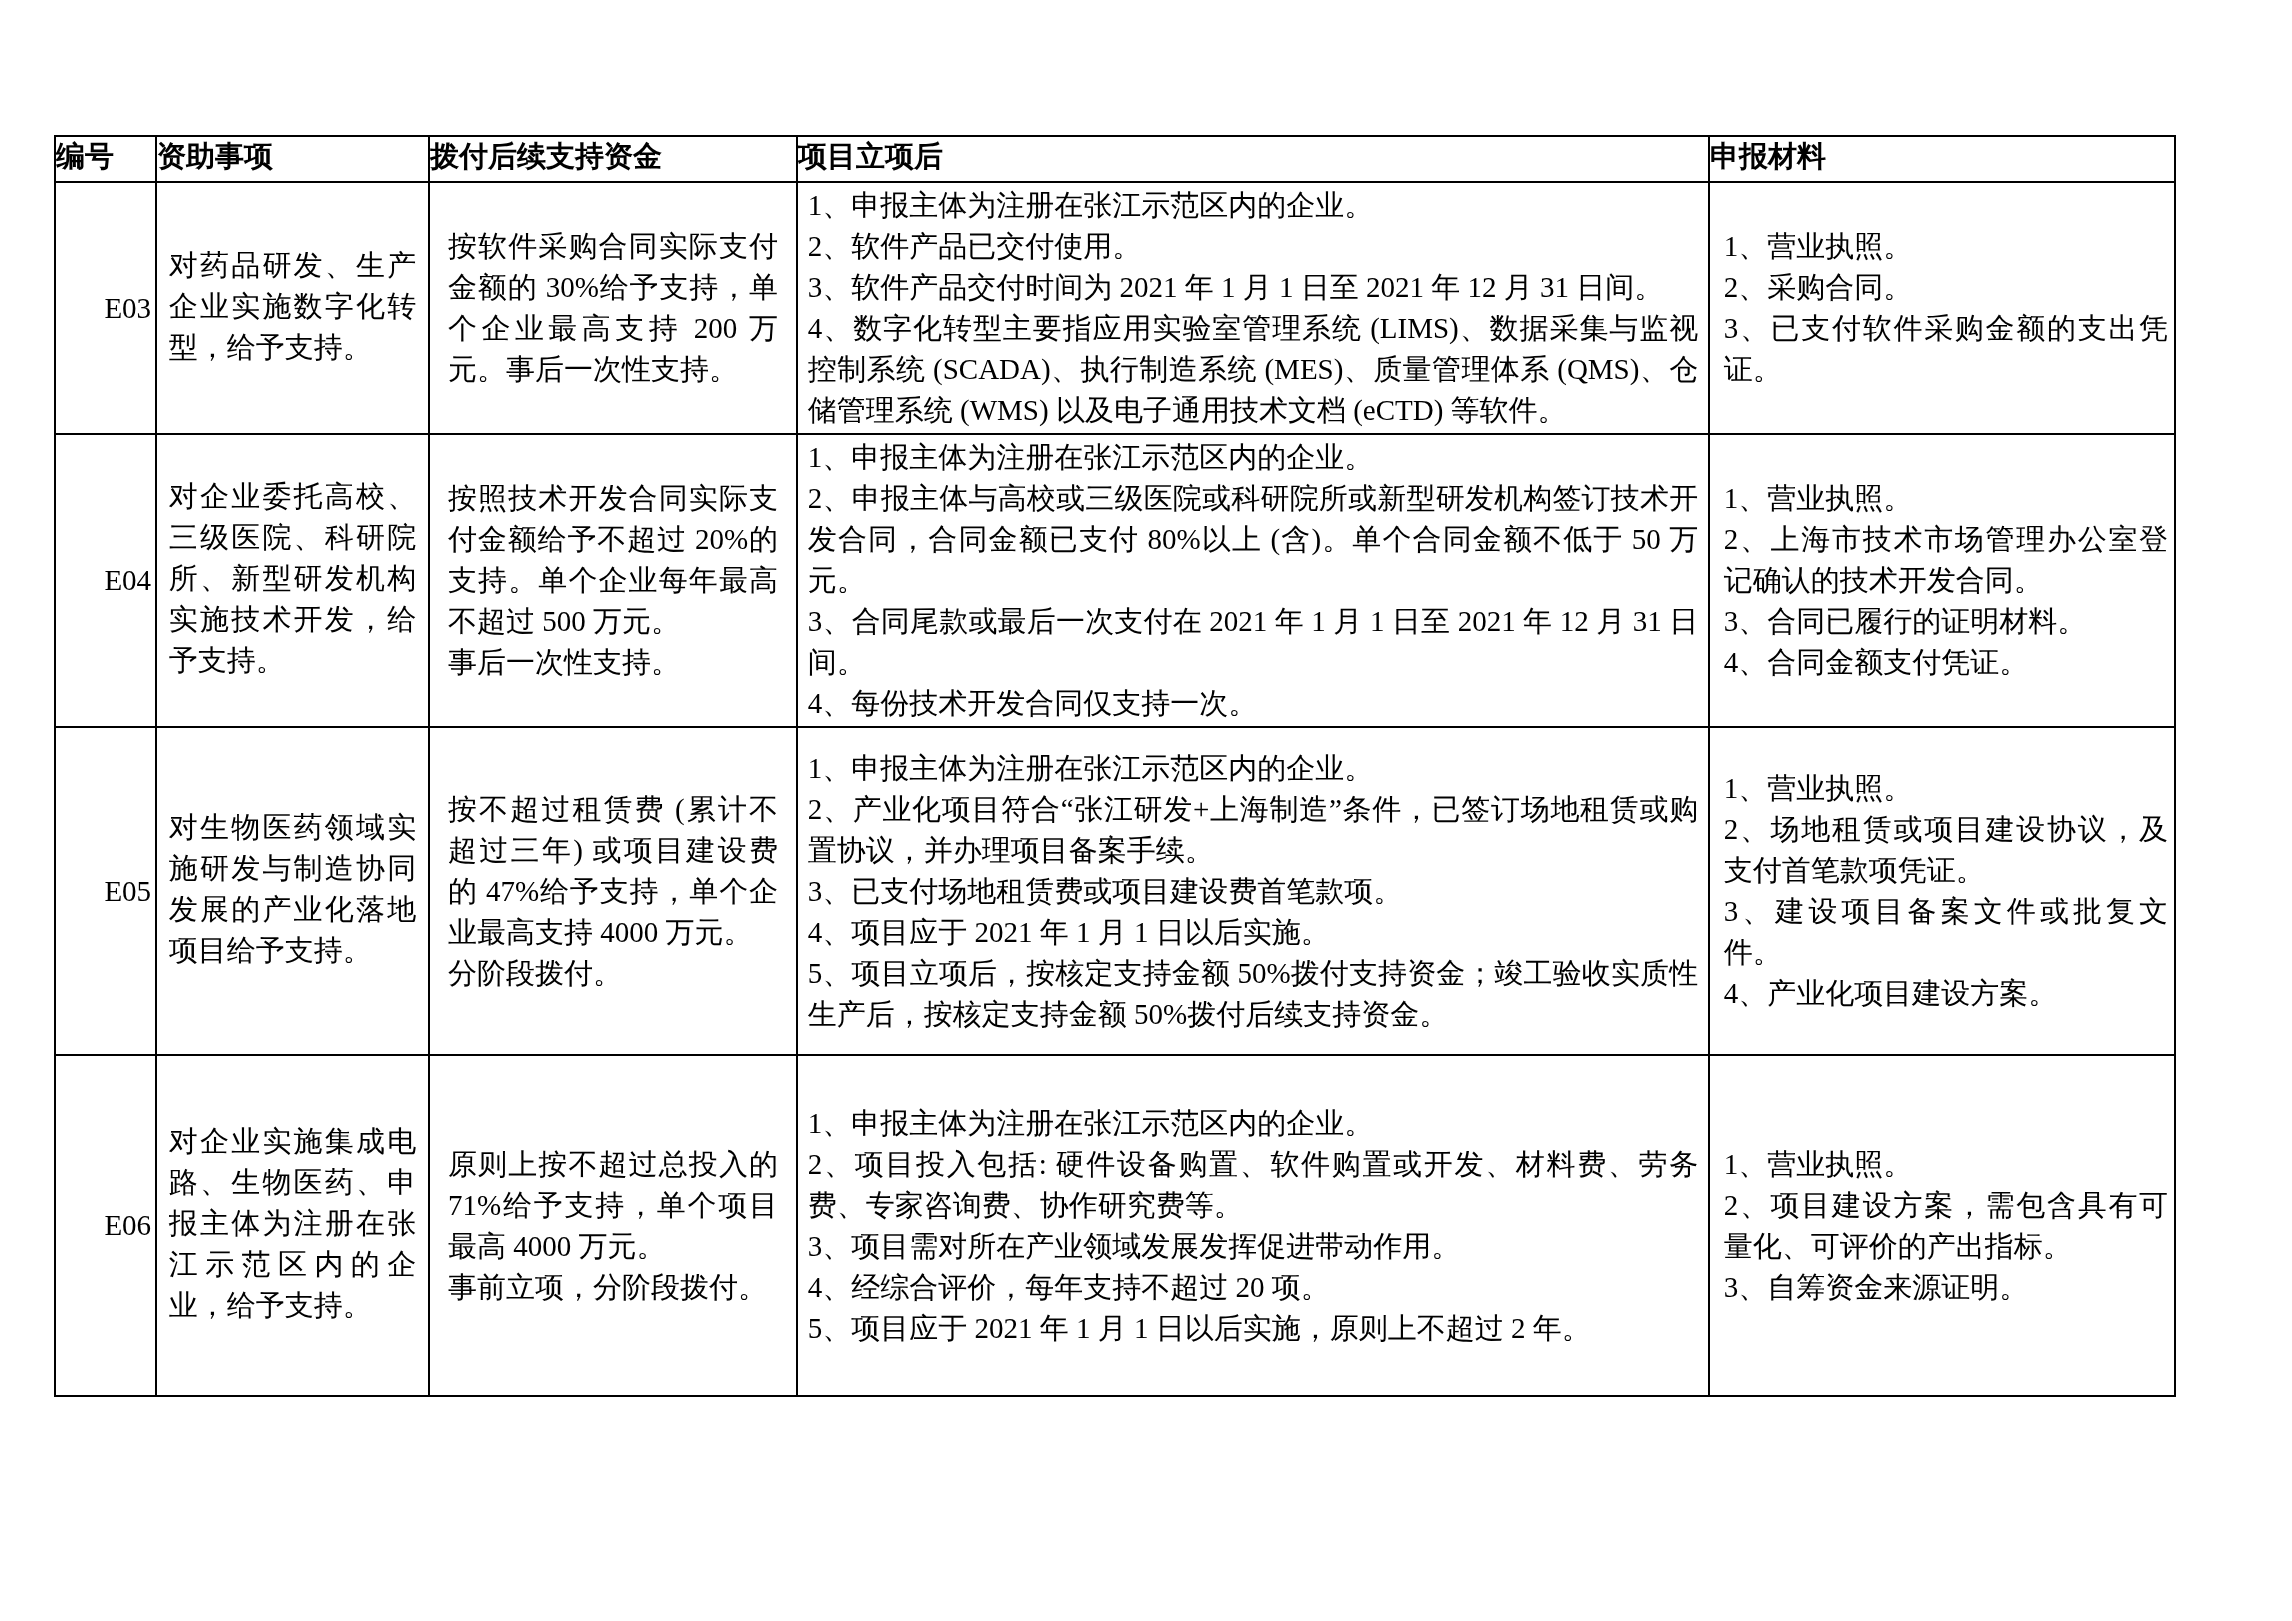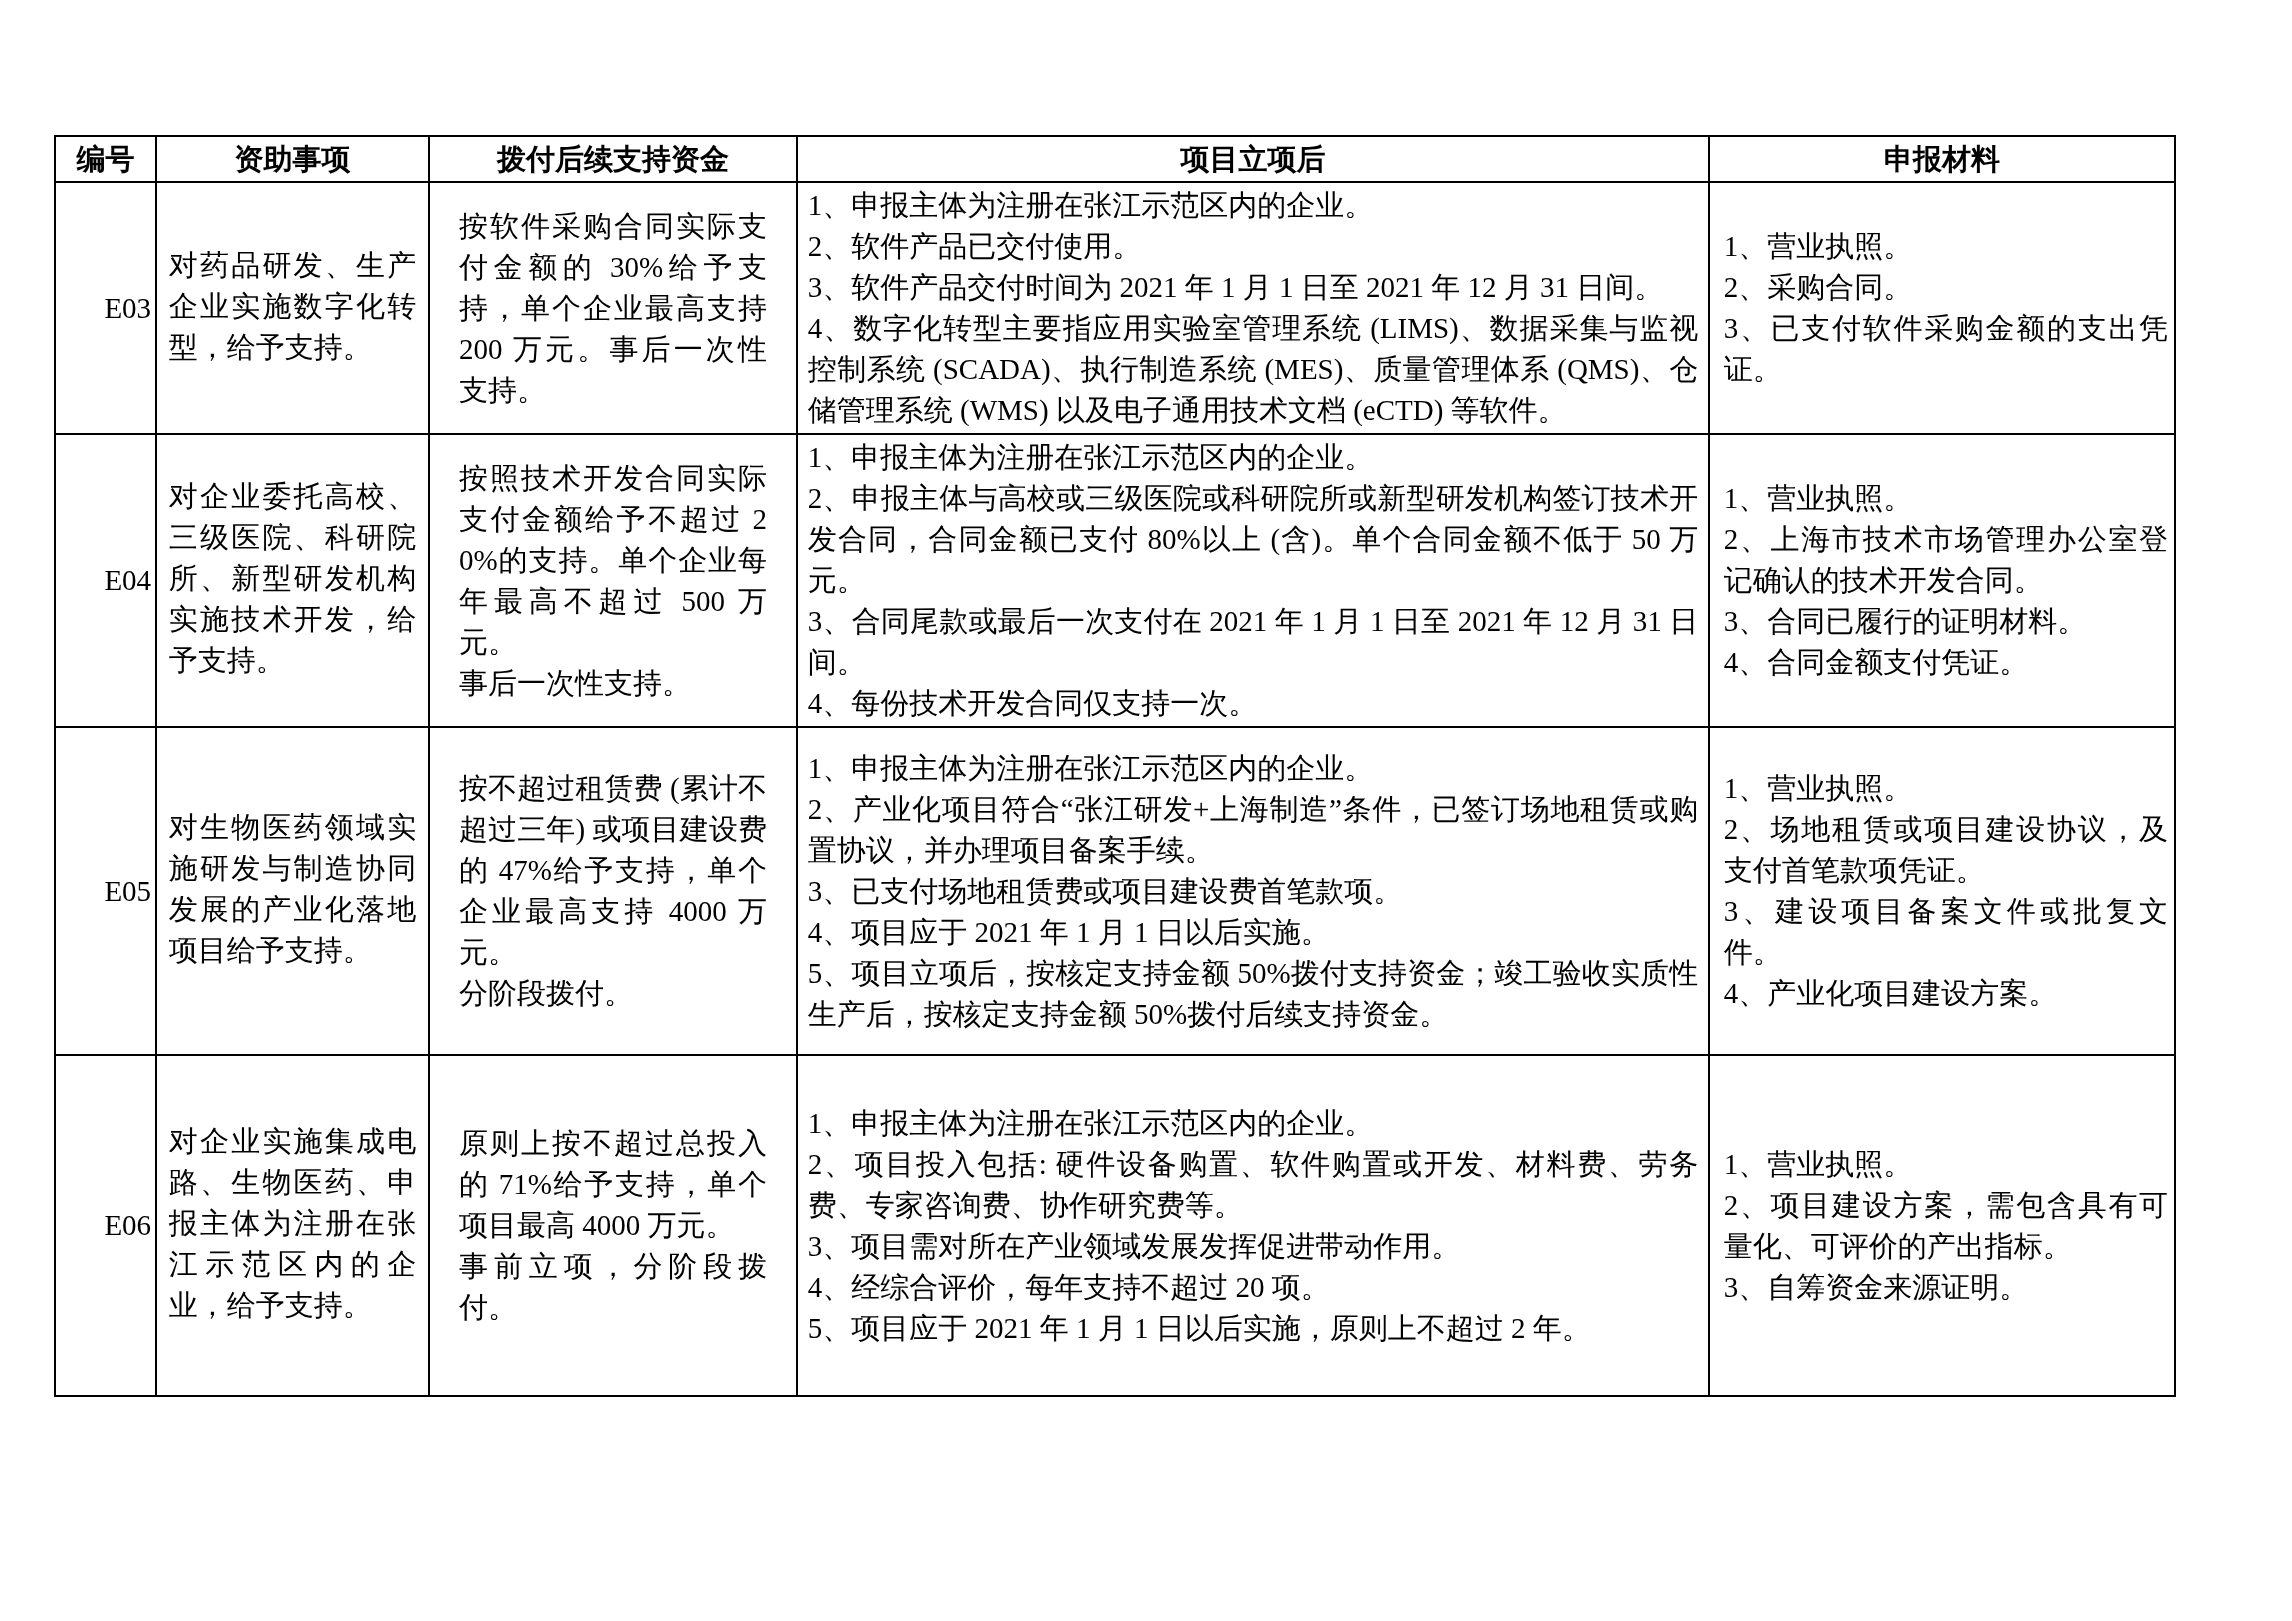--- a/index.html
+++ b/index.html
@@ -28,29 +28,30 @@
   .grant-table th, .grant-table td {
     border: 2px solid #000000;
     vertical-align: middle;
     font-size: 29px;
     line-height: 41px;
     word-break: break-all;
   }
   .grant-table th {
     font-weight: bold;
     font-size: 29px;
-    text-align: center;
+    text-align: left;
     height: 42px;
     line-height: 42px;
     padding: 0;
+    font-family: Liberation Mono, monospace;
   }
   .grant-table td { white-space: pre-wrap; }
   td.cell-id   { text-align: right; padding: 0 3.9px; margin-left: 23px; }
   td.cell-item { text-align: justify; padding: 0 11.8px; font-family: Liberation Mono, monospace; }
-  td.cell-std  { text-align: justify; padding: 0 29px; margin-left: 36px; }
+  td.cell-std  { text-align: justify; padding: 0 18px; margin-left: 36px; }
   td.cell-cond { text-align: justify; padding: 2px 9.8px; }
   td.cell-mat  { text-align: justify; padding: 2px 5.9px 2px 13.7px; }
   tr.r-head { height: 46px; }
   tr.r-e03  { height: 247px; }
   tr.r-e04  { height: 248px; }
   tr.r-e05  { height: 328px; }
   tr.r-e06  { height: 341px; }
 </style>
 </head>
 <body>

